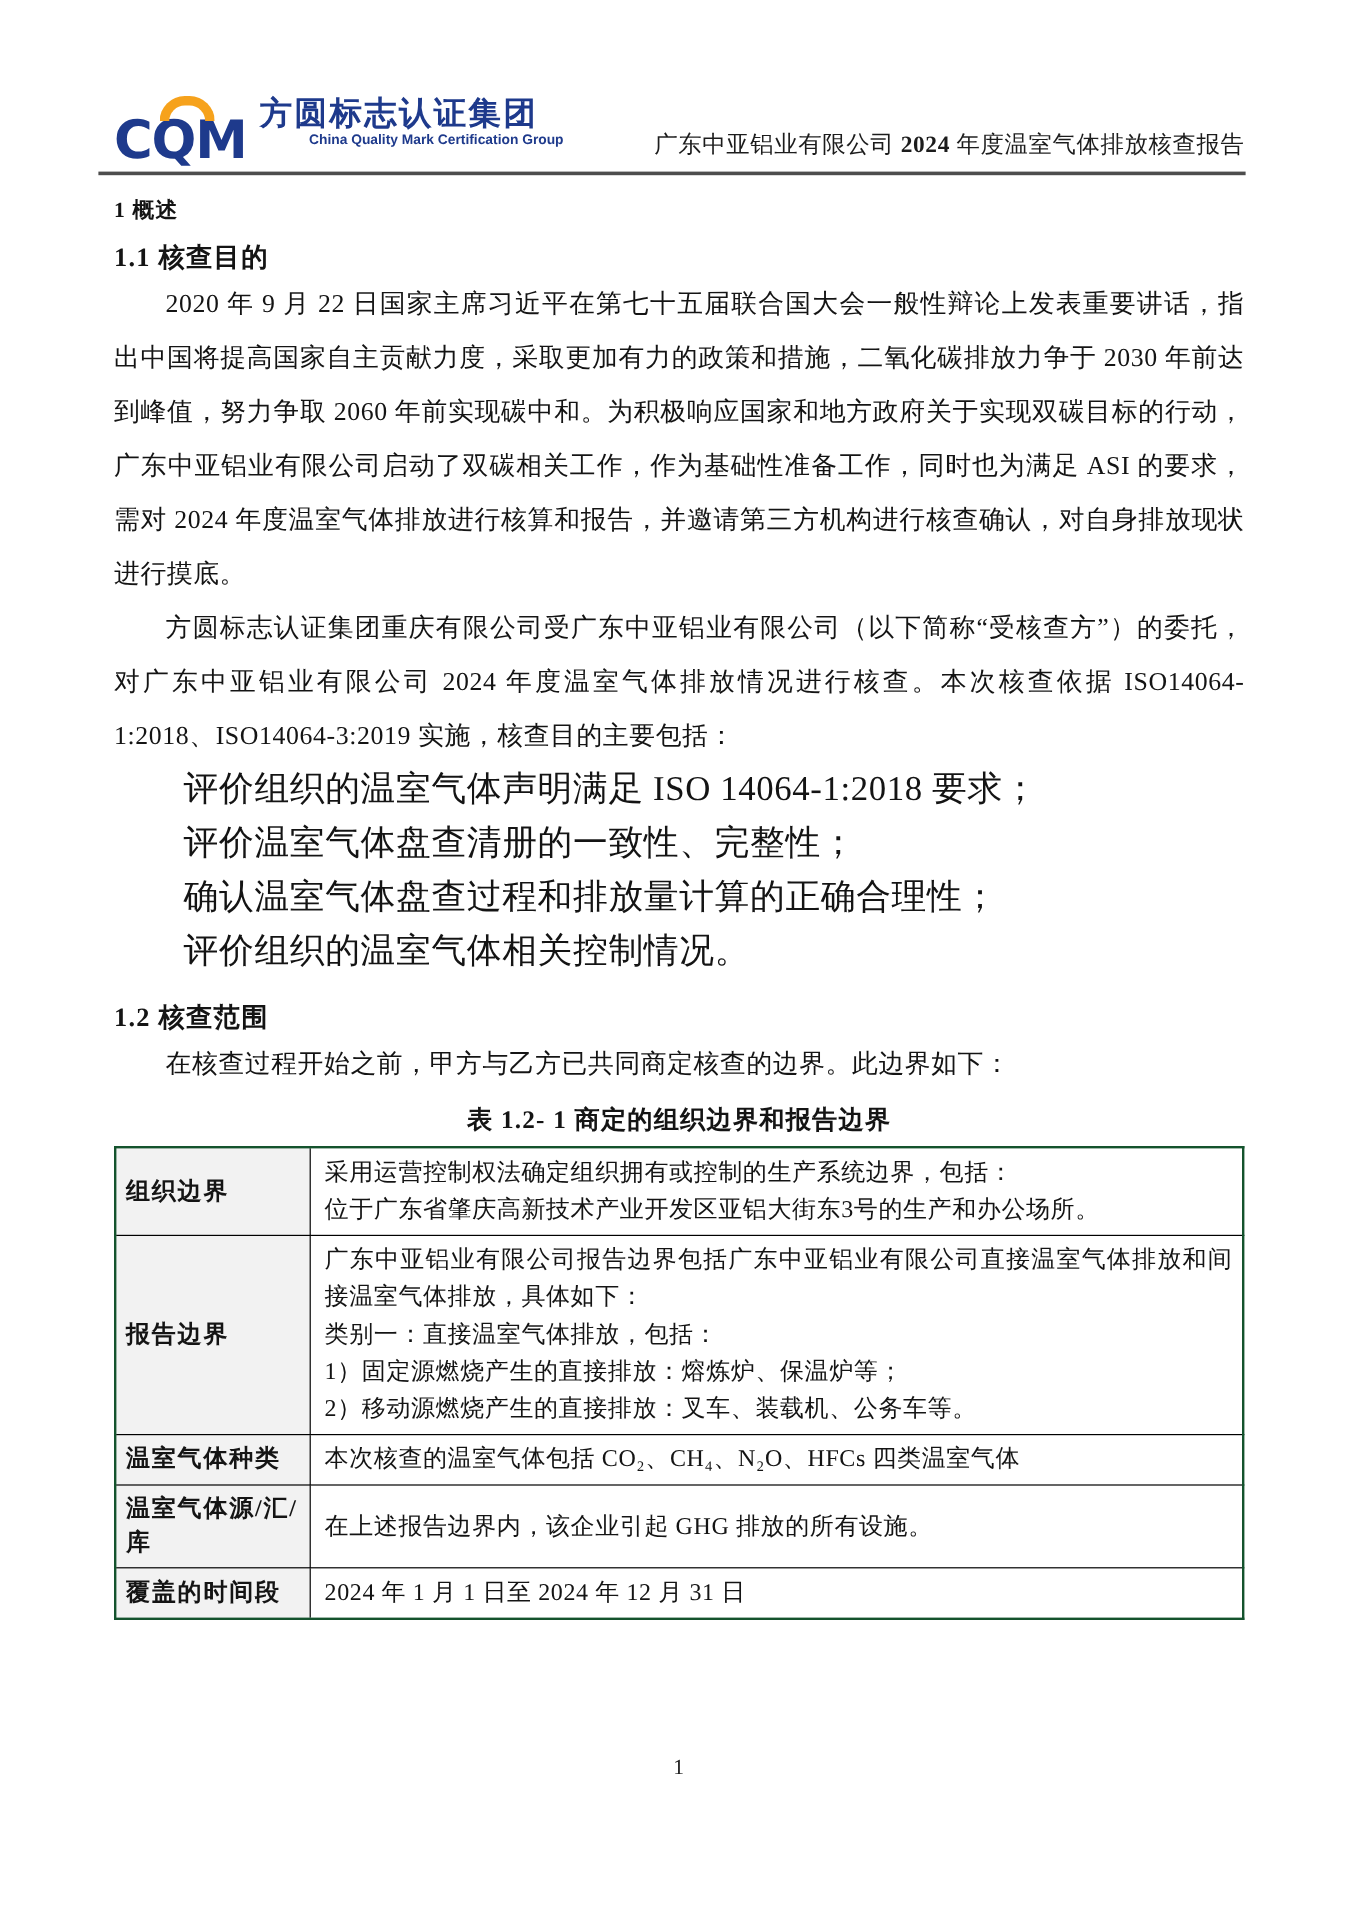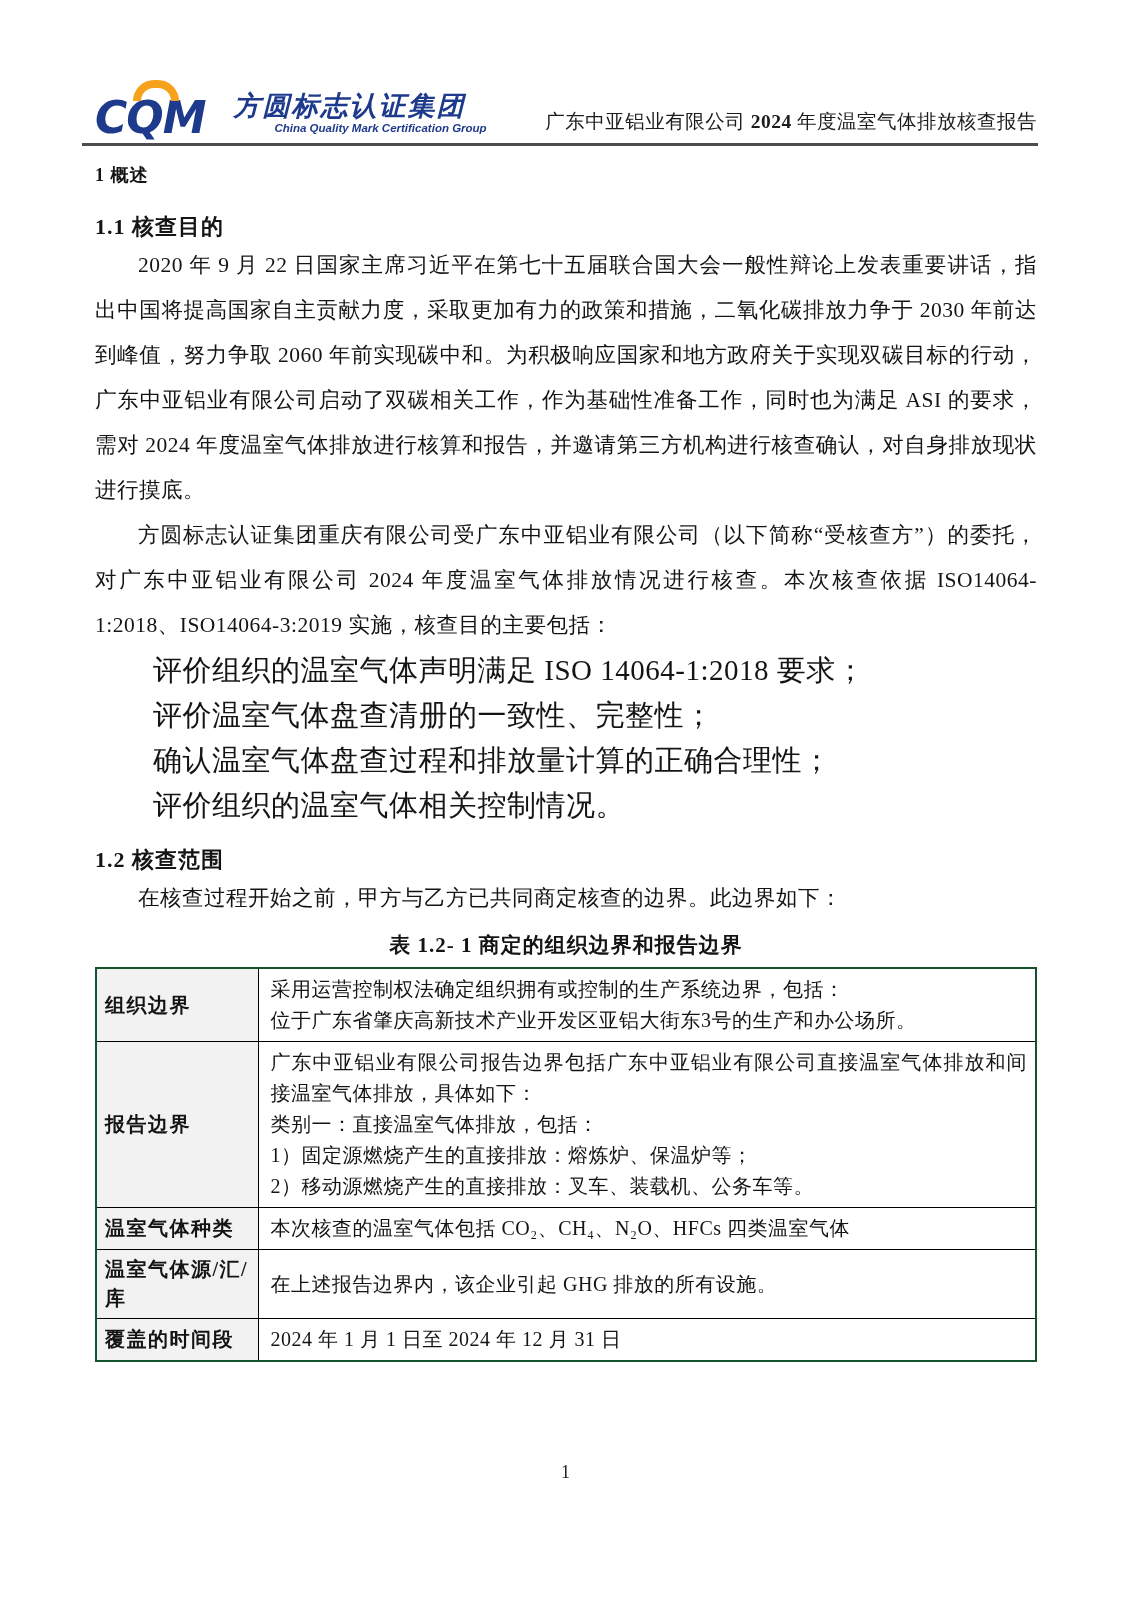--- a/index.html
+++ b/index.html
@@ -16,21 +16,21 @@
     overflow: hidden;
   }
 
   
   .header {
     display: flex;
     justify-content: space-between;
     align-items: flex-end;
     padding: 80px 94px 0 95px;
   }
-  .logo { display: flex; align-items: flex-end; gap: 28px; font-style: italic; }
+  .logo { display: flex; align-items: flex-start; gap: 11px; }
   .logo-mark {
     position: relative;
     padding-top: 18px;
     font-family: "DejaVu Sans", "Liberation Sans", sans-serif;
     font-weight: 800;
     font-size: 44px;
     line-height: 40px;
     letter-spacing: -1px;
     color: #1e3a8c;
   }
@@ -78,21 +78,21 @@
   
   .content { padding: 0 94px 0 95px; }
   .h1 {
     margin-top: 13px;
     font-size: 18px;
     line-height: 32px;
     font-weight: 700;
     letter-spacing: 1px;
   }
   .h2 {
-    margin-top: 20px;
+    margin-top: 8px;
     font-size: 22px;
     line-height: 32px;
     font-weight: 700;
     letter-spacing: 1px;
   }
   .para {
     font-size: 21.5px;
     line-height: 45px;
     text-align: justify;
     text-indent: 2em;

